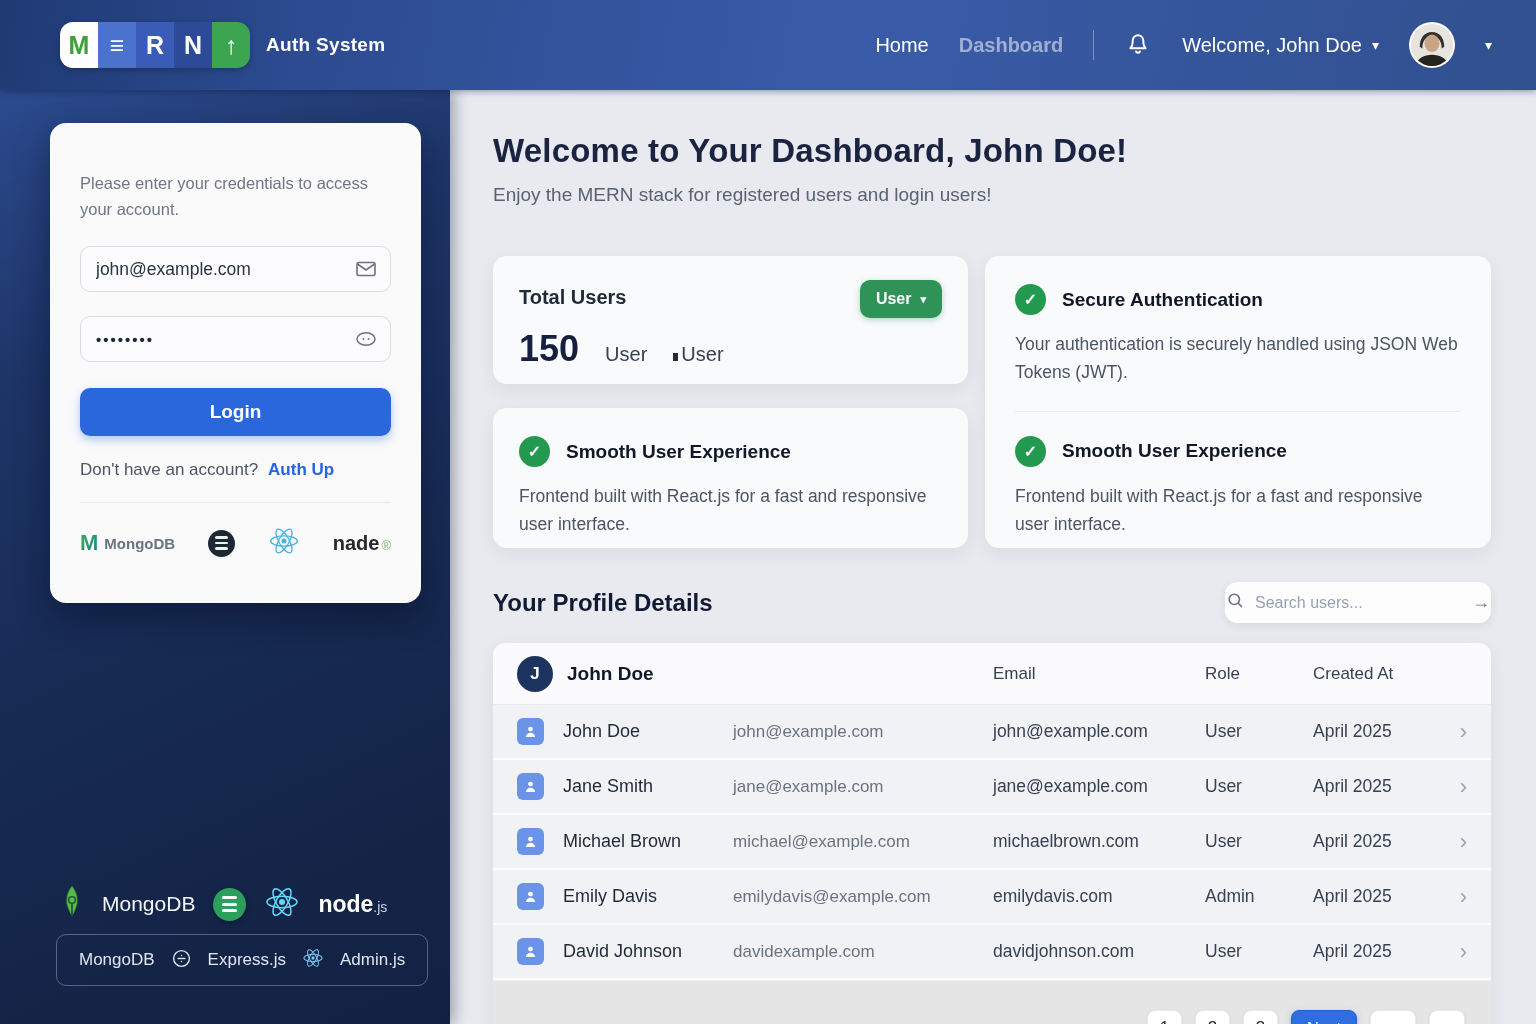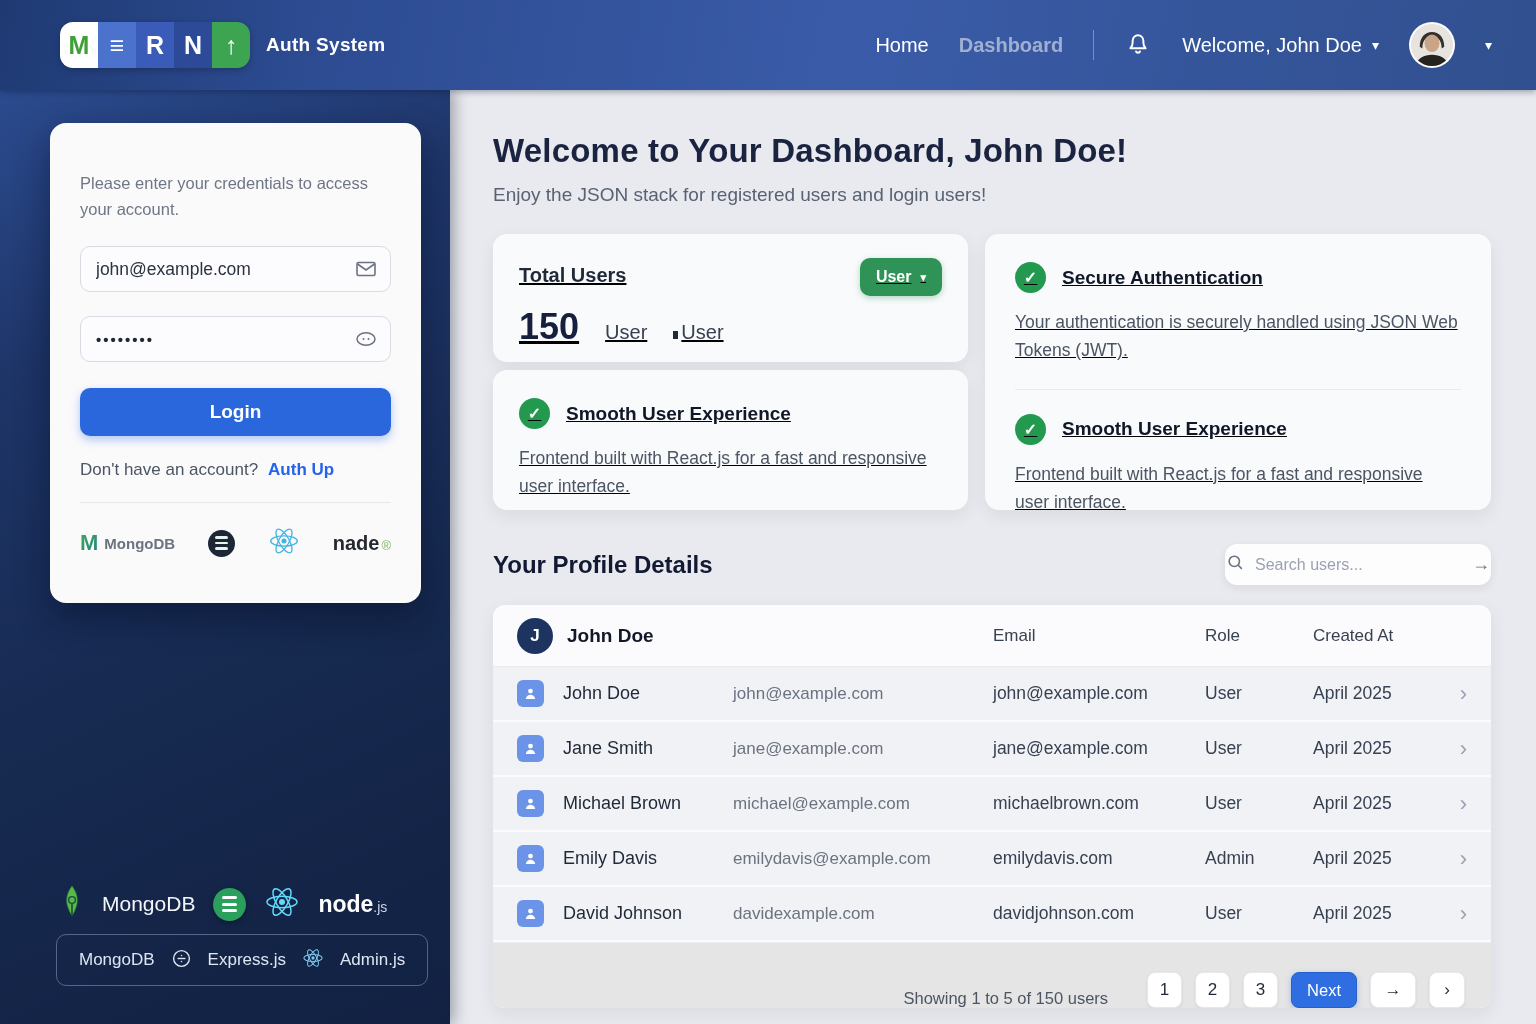--- a/index.html
+++ b/index.html
@@ -64,21 +64,21 @@
   .node-big .js{font-size:14px;font-weight:400;color:#cbd5e1;}
   .side-foot2{position:absolute;left:56px;bottom:38px;display:flex;align-items:center;gap:16px;
     border:1px solid rgba(160,180,220,.45);border-radius:10px;padding:12px 22px;}
   .side-foot2 .pill-label{color:#dfe5f1;font-size:17px;}
 
   
   .main{position:absolute;left:450px;top:90px;width:1086px;height:880px;padding:42px 45px 0 43px;background:#e9eaef;}
   .h1{font-size:33px;font-weight:700;color:#1a2340;letter-spacing:.2px;}
   .h1-sub{margin-top:14px;font-size:19px;color:#596273;}
 
-  .cards{margin-top:28px;display:grid;grid-template-columns:475px 1fr;grid-template-rows:128px 140px;gap:8px 17px;text-decoration:underline;}
+  .cards{margin-top:50px;display:grid;grid-template-columns:475px 1fr;grid-template-rows:128px 140px;gap:24px 17px;}
   .card{background:#f9fafc;border-radius:14px;box-shadow:0 6px 18px rgba(20,30,60,.07);padding:24px 26px;}
   .card.right{grid-column:2;grid-row:1/3;padding:28px 30px;}
   .stat-top{display:flex;align-items:flex-start;justify-content:space-between;}
   .stat-title{font-size:20px;font-weight:600;color:#1f2937;padding-top:6px;}
   .green-btn{background:#2f9357;color:#fff;border:none;border-radius:10px;padding:10px 16px;font-size:16px;
     font-weight:600;display:flex;align-items:center;gap:9px;cursor:pointer;font-family:"Liberation Sans",sans-serif;
     box-shadow:0 2px 6px rgba(47,147,87,.35);}
   .green-btn .caret{font-size:11px;}
   .stat-row{display:flex;align-items:baseline;gap:26px;margin-top:10px;}
   .stat-value{font-size:36px;font-weight:700;color:#16203c;}
@@ -281,21 +281,21 @@
         </g>
         <circle cx="12" cy="12" r="1.8" fill="#7fc6ee"></circle>
       </svg>
     </span>
     <span class="pill-label">Admin.js</span>
   </div>
 </div>
 
 <div class="main">
   <div class="h1">Welcome to Your Dashboard, John Doe!</div>
-  <div class="h1-sub">Enjoy the JSON stack for registered users and login users!</div>
+  <div class="h1-sub">Enjoy the MERN stack for registered users and login users!</div>
 
   <div class="cards">
 
     <div class="card">
       <div class="stat-top">
         <span class="stat-title">Total Users</span>
         <button class="green-btn">
           <span>User</span>
           <span class="caret">▾</span>
         </button>

